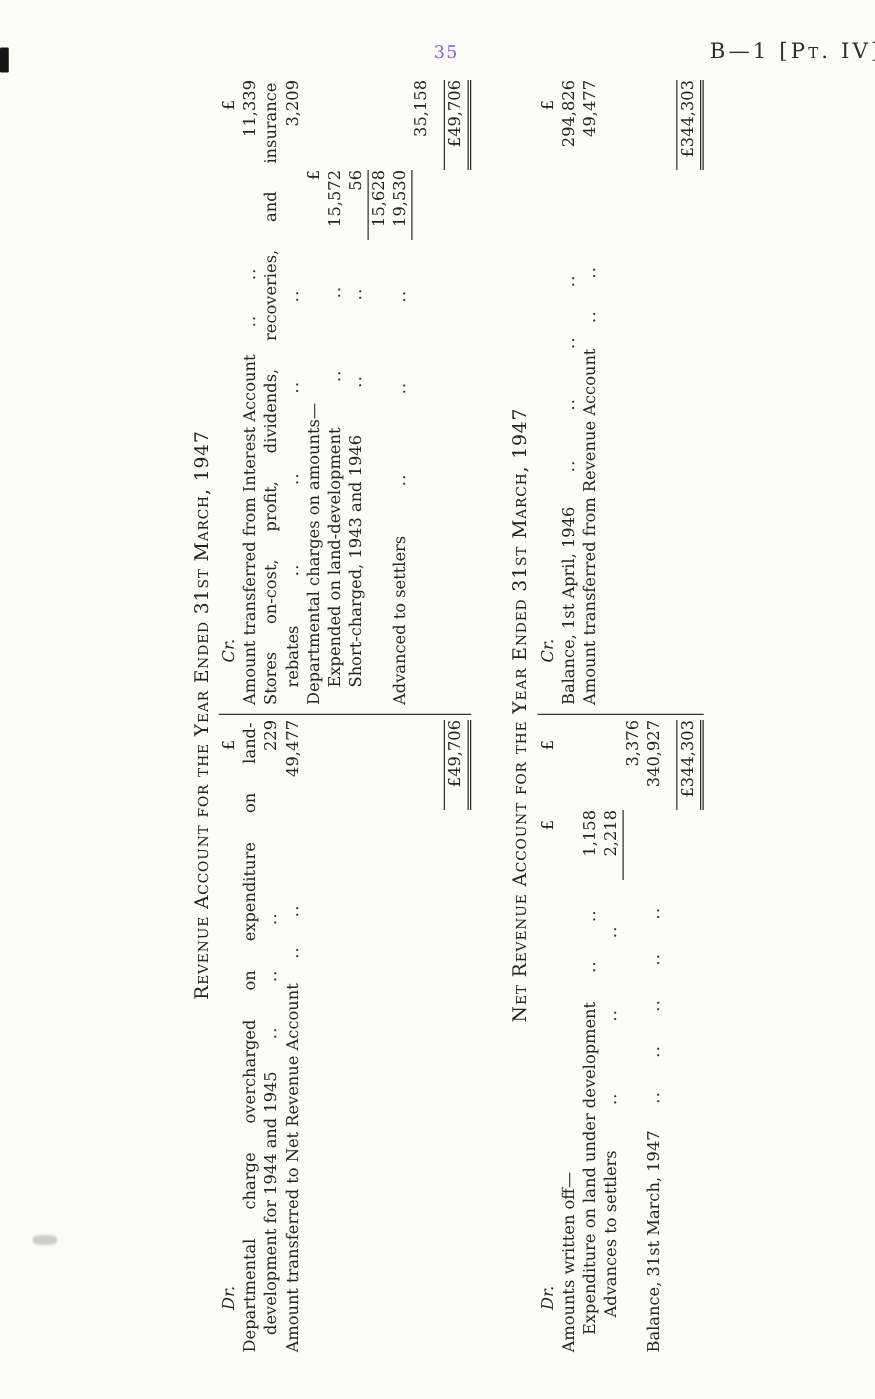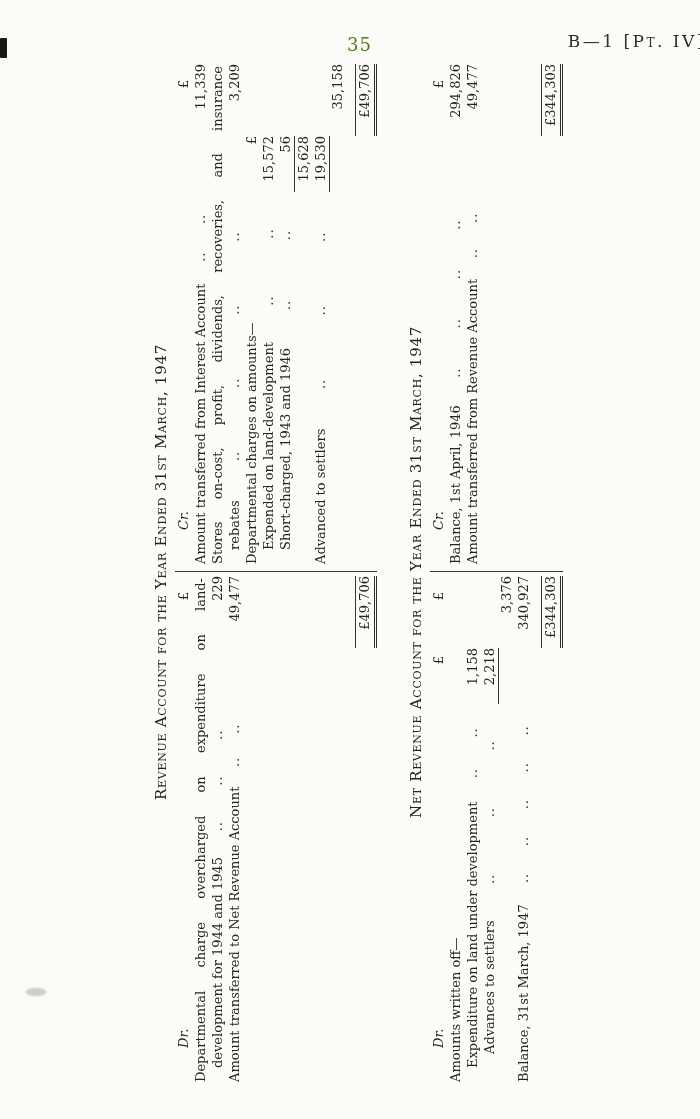--- a/index.html
+++ b/index.html
@@ -5,21 +5,21 @@
   html,body{margin:0;padding:0;}
   body{
     width:700px;height:1119px;position:relative;overflow:hidden;
     background:#fbfbf8;
     font-family:"DejaVu Serif","Liberation Serif",serif;
     color:#242424;
   }
   
   .pgnum{
     position:absolute;left:347px;top:34px;
-    font-size:18px;letter-spacing:1px;color:#4d7c0f;
+    font-size:14px;letter-spacing:1px;color:#8b5cf6;
   }
   .pgref{
     position:absolute;right:-6px;top:31px;white-space:nowrap;
     font-size:17px;letter-spacing:2.5px;font-variant:small-caps;color:#2e2e2e;
   }
   
   .blot1{position:absolute;left:0;top:38px;width:7px;height:20px;background:#161616;border-radius:1px;}
   .blot2{position:absolute;left:26px;top:988px;width:20px;height:8px;background:rgba(100,100,100,.30);filter:blur(1px);border-radius:40%;}
   
   #rot{

